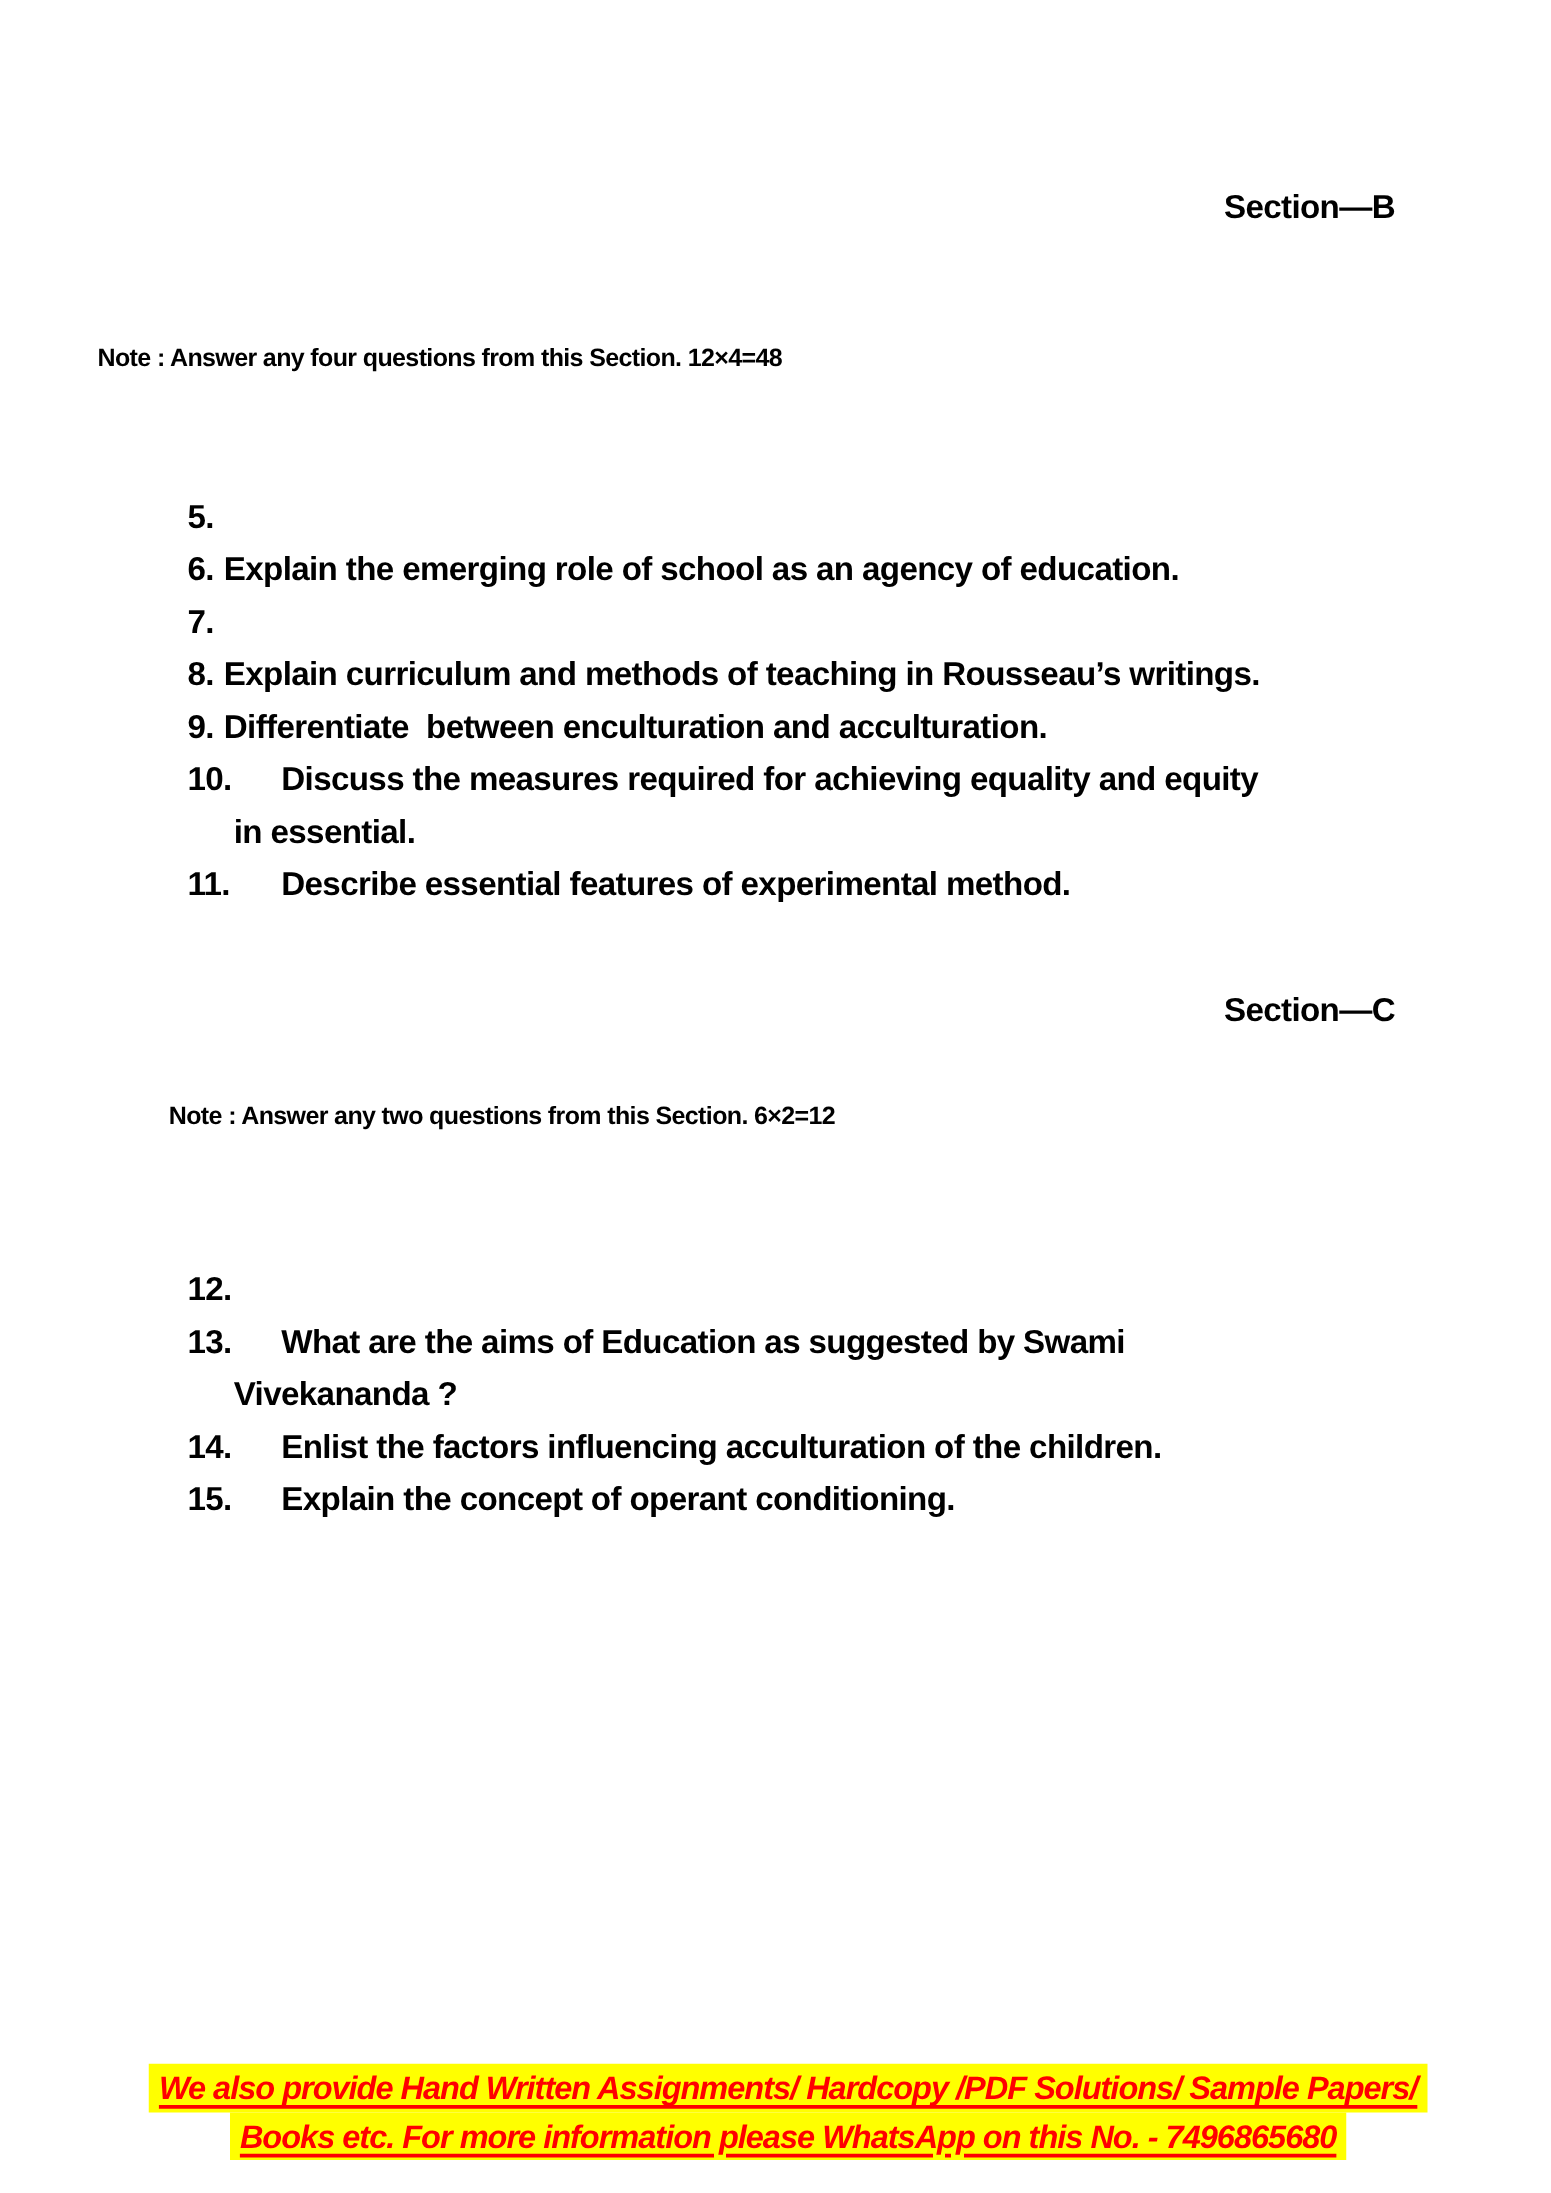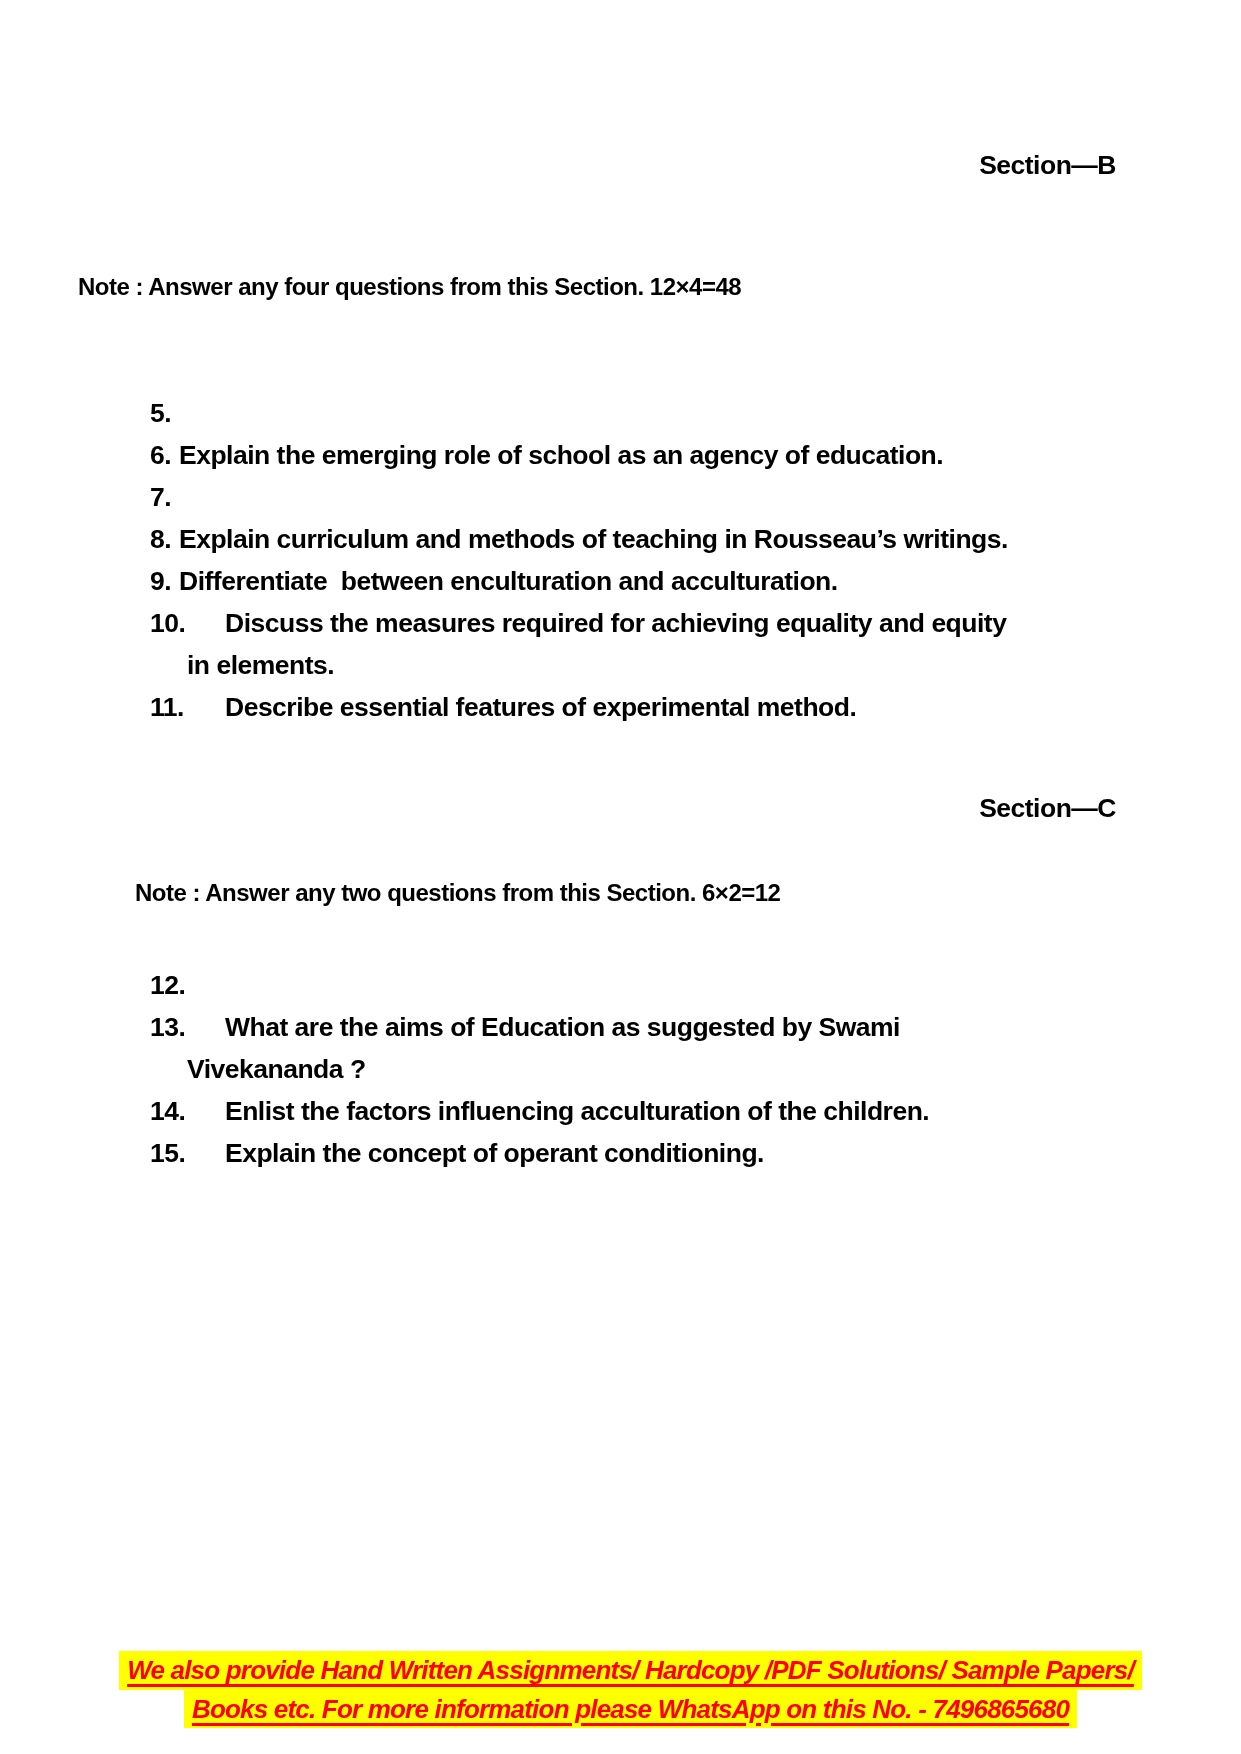--- a/index.html
+++ b/index.html
@@ -19,34 +19,34 @@
     text-align:right;
     font-size:26.5px;
     letter-spacing:-0.5px;
     line-height:34px;
   }
   #heading-b{top:148px;}
   #heading-c{top:791px;}
   .note{
     position:absolute;
     margin:0;
-    font-size:24px;
+    font-size:20px;
     letter-spacing:-0.5px;
     line-height:34px;
     white-space:pre;
   }
   #note-b{left:78px;top:270px;}
   #note-c{left:135px;top:876px;}
   .qlist{
     position:absolute;
     left:150px;
     right:40px;
   }
   #list-b{top:392px;}
-  #list-c{top:964px;}
+  #list-c{top:1010px;}
   .q{
     display:flex;
     align-items:baseline;
     height:42px;
     line-height:42px;
     font-size:26.5px;
     letter-spacing:-0.5px;
   }
   .num{flex:0 0 auto;white-space:pre;}
   .n1{width:29px;}
@@ -102,21 +102,21 @@
     </div>
     <div class="q">
       <span class="num n1">9.</span>
       <span class="qt">Differentiate  between enculturation and acculturation.</span>
     </div>
     <div class="q">
       <span class="num n2">10.</span>
       <span class="qt">Discuss the measures required for achieving equality and equity</span>
     </div>
     <div class="q cont">
-      <span class="qt">in elements.</span>
+      <span class="qt">in essential.</span>
     </div>
     <div class="q">
       <span class="num n2">11.</span>
       <span class="qt">Describe essential features of experimental method.</span>
     </div>
   </div>
 
   <h2 class="heading" id="heading-c">Section—C</h2>
 
   <p class="note" id="note-c">Note : Answer any two questions from this Section. 6×2=12</p>

